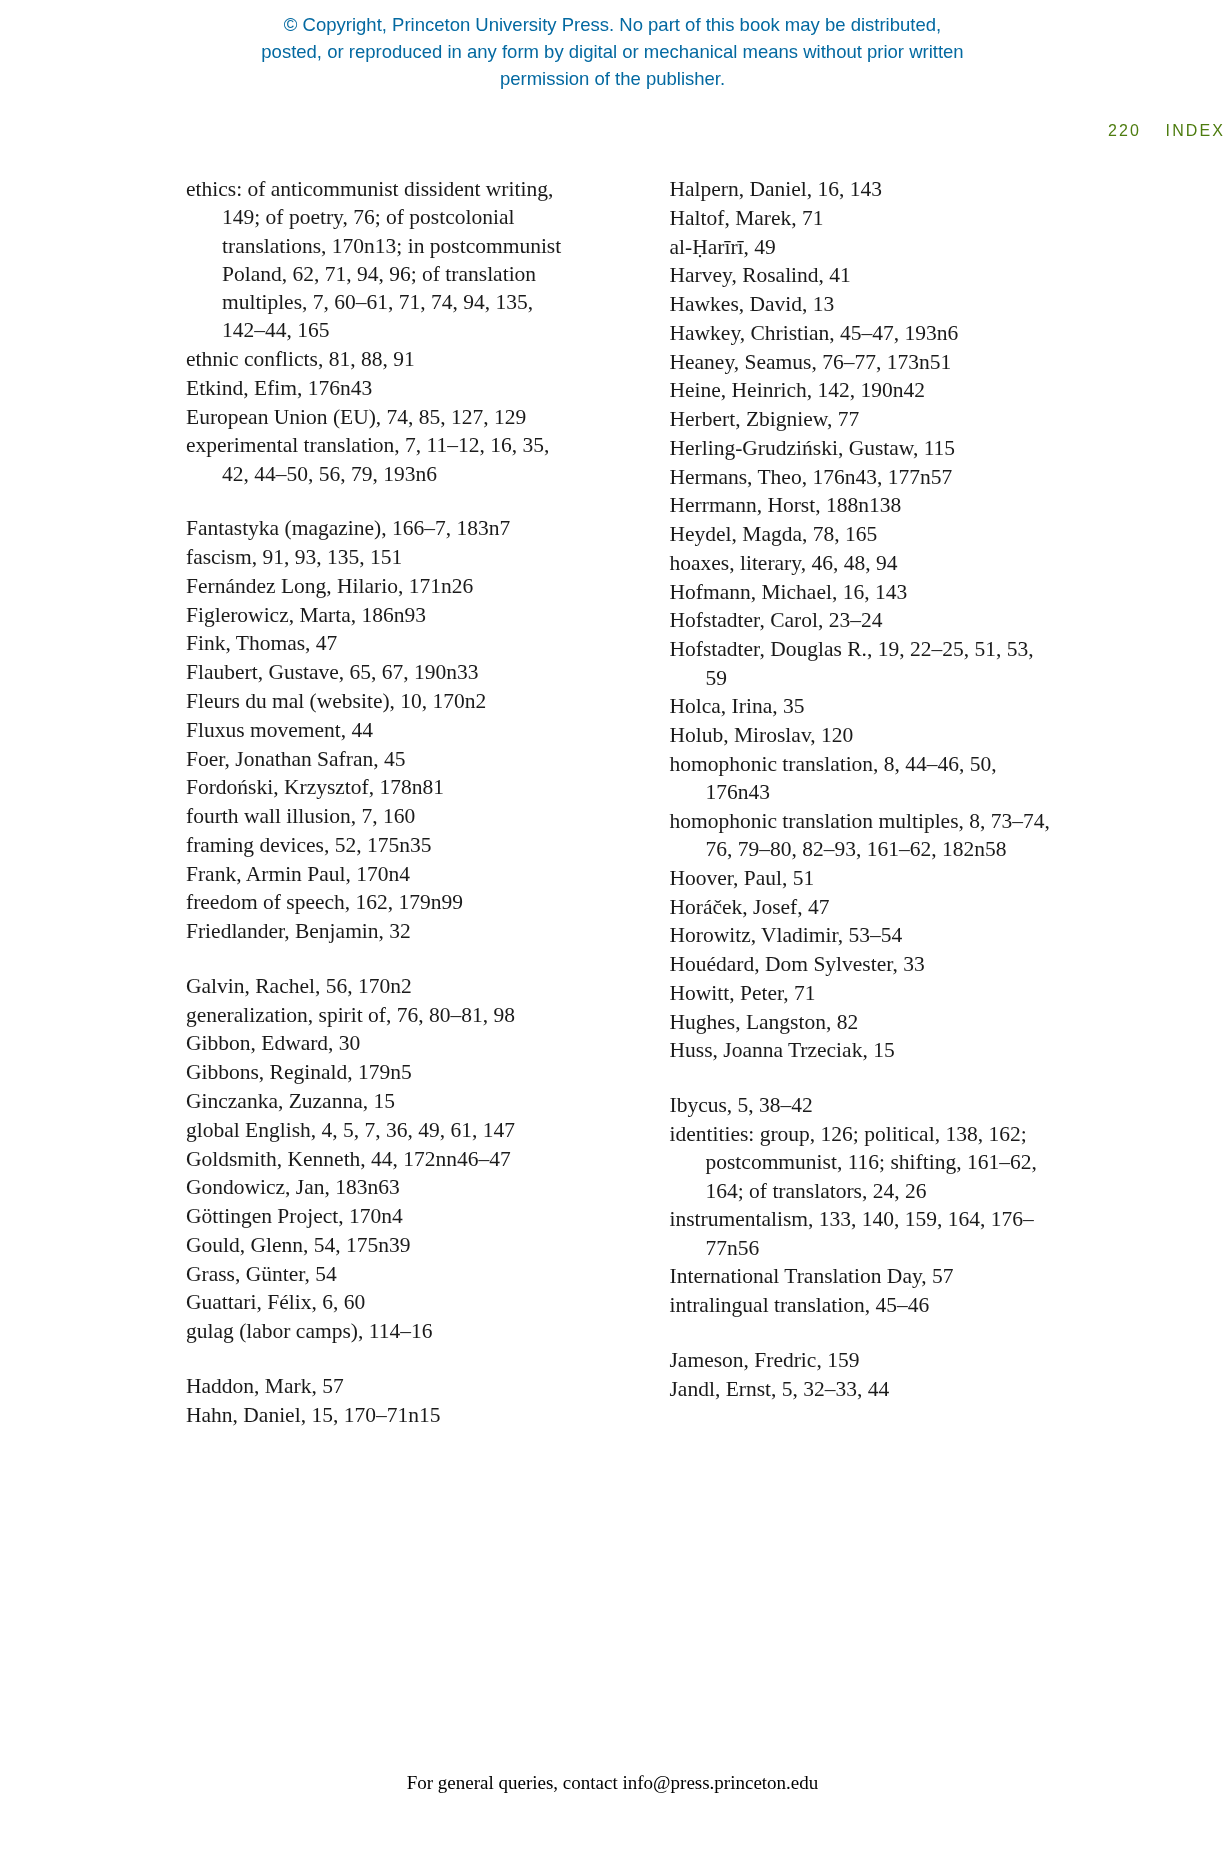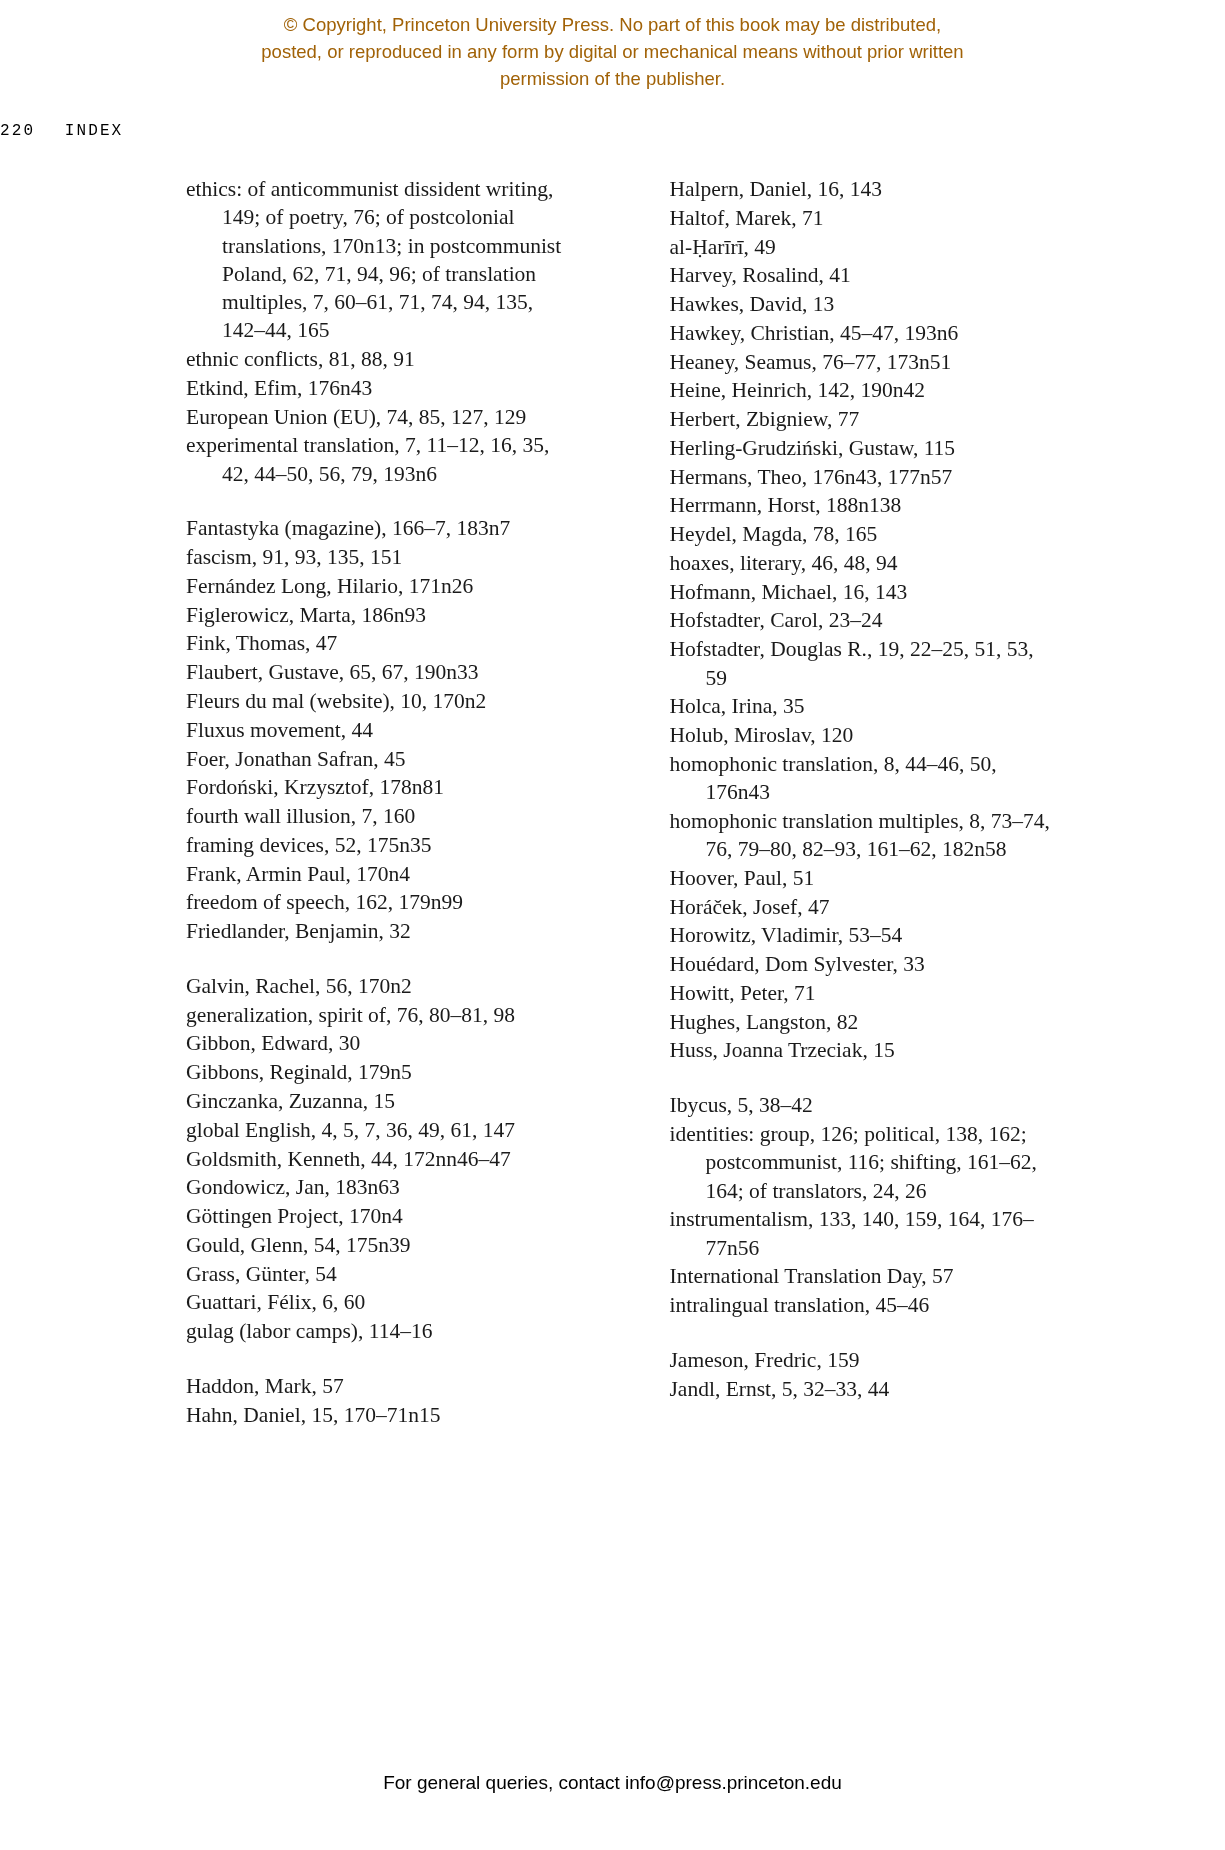--- a/index.html
+++ b/index.html
@@ -19,33 +19,33 @@
   
   .copyright {
     position: absolute;
     left: 255px;
     top: 12px;
     width: 715px;
     font-family: "Liberation Sans", sans-serif;
     font-size: 18.5px;
     line-height: 1.45;
     text-align: center;
-    color: #a16207;
+    color: #0369a1;
   }
   
   .runhead {
     position: absolute;
     left: 0;
     top: 122px;
     width: 1225px;
-    text-align: left;
-    font-family: Liberation Mono, monospace;
+    text-align: right;
+    font-family: Liberation Sans, sans-serif;
     font-size: 16px;
     letter-spacing: 2.1px;
-    color: #000000;
+    color: #4d7c0f;
   }
   .runhead .folio { margin-right: 18px; }
   
   .columns {
     position: absolute;
     left: 186px;
     top: 175px;
     width: 870px;
     display: flex;
     gap: 97px;
@@ -65,21 +65,21 @@
     height: 26px;
   }
   .ital { }
   
   .footer {
     position: absolute;
     left: 0;
     top: 1772px;
     width: 1225px;
     text-align: center;
-    font-family: Liberation Sans, sans-serif;
+    font-family: Liberation Serif, serif;
     font-size: 19px;
     color: #000;
   }
 </style>
 </head>
 <body>
 
 <div class="page">
 
   <div class="copyright">© Copyright, Princeton University Press. No part of this book may be distributed, posted, or reproduced in any form by digital or mechanical means without prior written permission of the publisher.</div>

